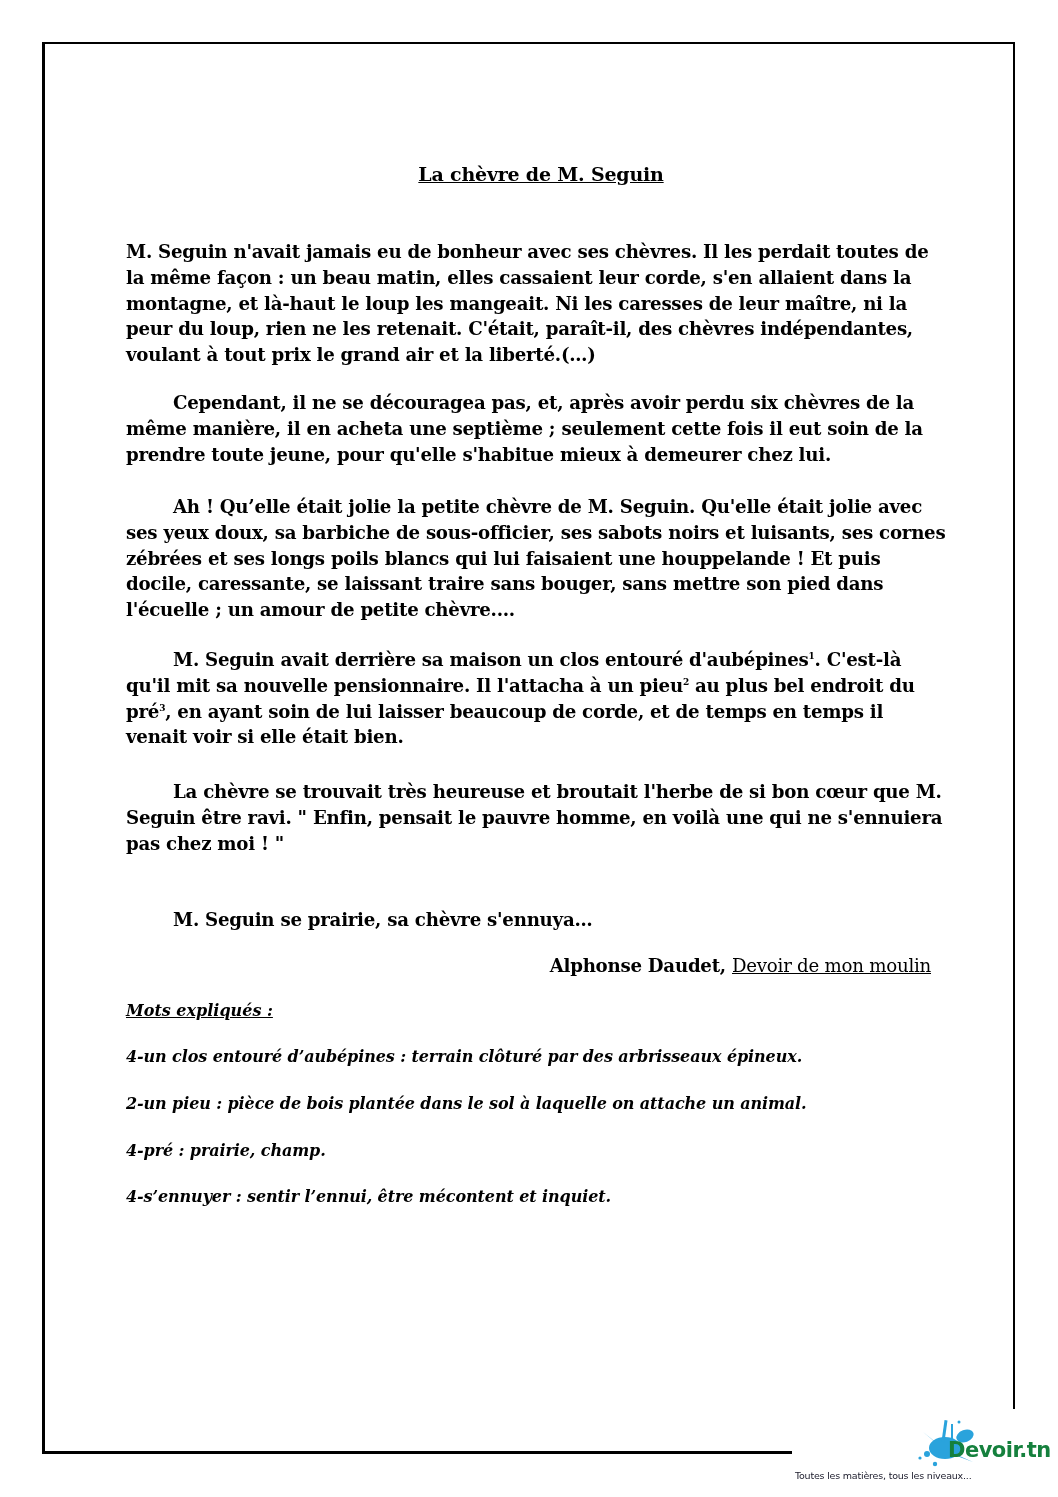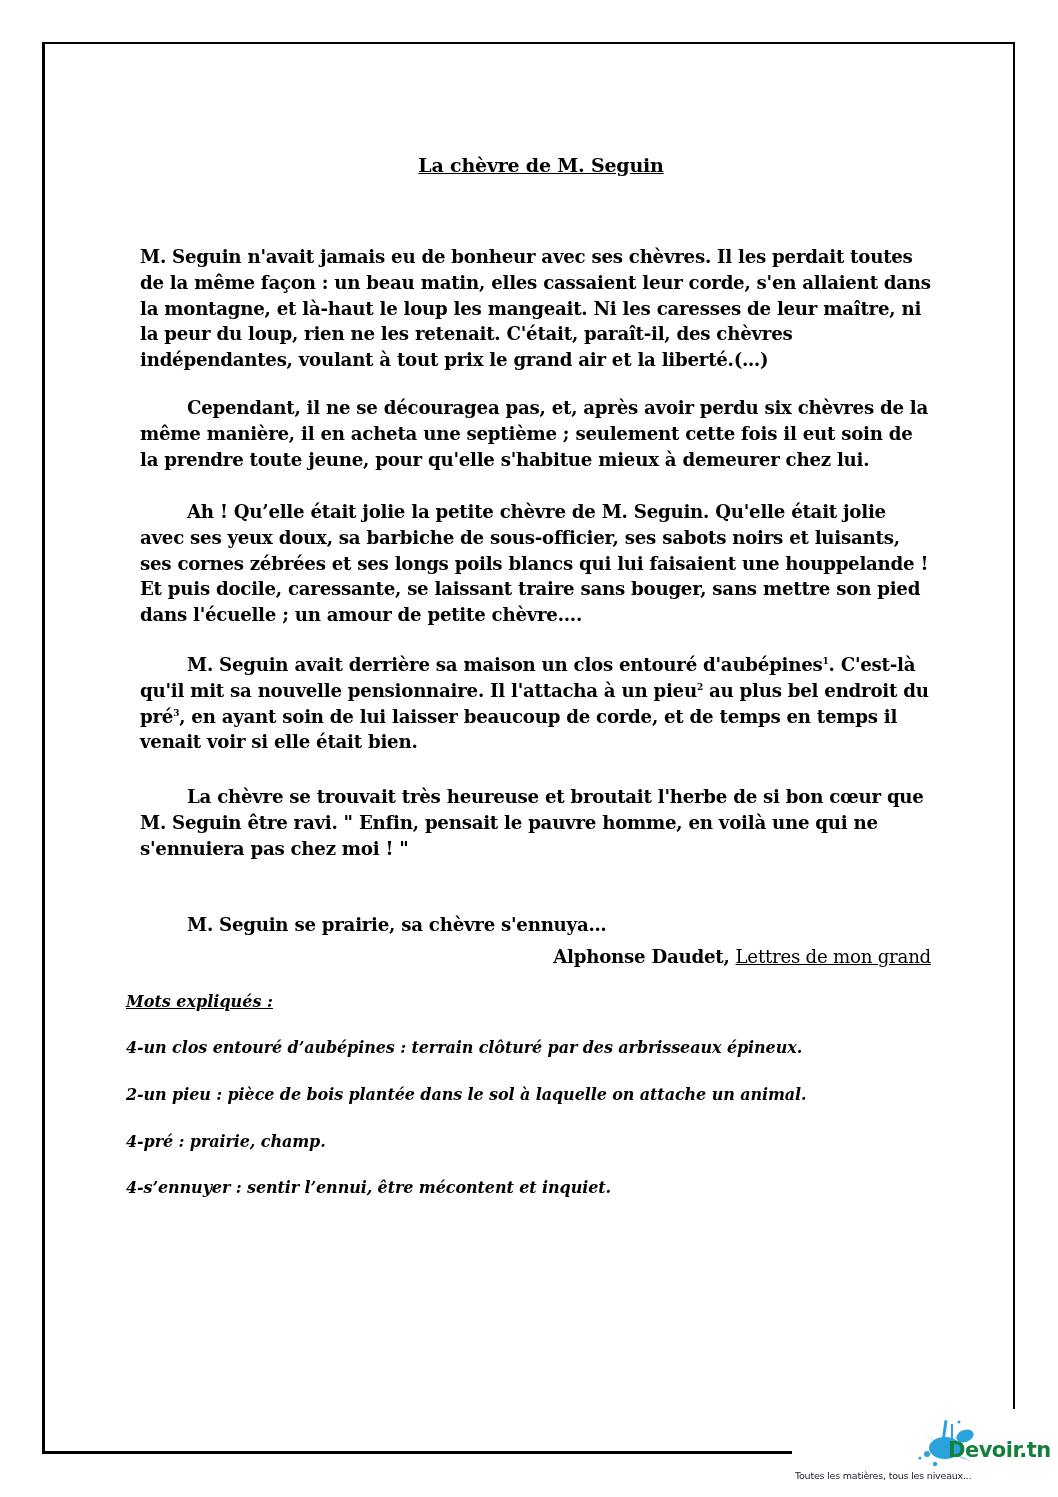--- a/index.html
+++ b/index.html
@@ -3,24 +3,24 @@
 <meta charset="utf-8">
 <style>
   html, body { margin: 0; padding: 0; background: #ffffff; }
   body { width: 1058px; height: 1497px; position: relative; overflow: hidden;
          font-family: "DejaVu Serif", "Liberation Serif", serif; color: #000; }
   .frame-left   { position: absolute; left: 42px; top: 42px; width: 3px; height: 1412px; background: #000; }
   .frame-top    { position: absolute; left: 42px; top: 42px; width: 973px; height: 2px; background: #000; }
   .frame-right  { position: absolute; left: 1013px; top: 42px; width: 2px; height: 1367px; background: #000; }
   .frame-bottom { position: absolute; left: 42px; top: 1451px; width: 750px; height: 3px; background: #000; }
 
-  .content { position: absolute; left: 126px; top: 150px; width: 820px; }
+  .content { position: absolute; left: 126px; top: 159px; width: 820px; }
   .title { text-align: center; font-weight: bold; text-decoration: underline;
            font-size: 19px; letter-spacing: -0.2px; margin: 0 0 0 10px; line-height: 30px; }
-  .para { font-weight: bold; font-size: 18.2px; line-height: 25.8px; margin: 14px; letter-spacing: -0.25px; }
+  .para { font-weight: bold; font-size: 18.2px; line-height: 25.8px; margin: 0; letter-spacing: -0.25px; }
   .indent { text-indent: 47px; }
   .p1 { position: absolute; top: 80px; }
   .p2 { position: absolute; top: 231px; }
   .p3 { position: absolute; top: 335px; }
   .p4 { position: absolute; top: 488px; }
   .p5 { position: absolute; top: 620px; }
   .p6 { position: absolute; top: 748px; }
   .attribution { position: absolute; top: 794px; right: 15px; font-size: 18.2px; line-height: 26px; letter-spacing: -0.25px; white-space: nowrap; }
   .attribution .author { font-weight: bold; }
   .attribution .book { text-decoration: underline; font-weight: normal; }
@@ -48,21 +48,21 @@
   <h1 class="title">La chèvre de M. Seguin</h1>
 
   <p class="para p1">M. Seguin n'avait jamais eu de bonheur avec ses chèvres. Il les perdait toutes de la même façon : un beau matin, elles cassaient leur corde, s'en allaient dans la montagne, et là-haut le loup les mangeait. Ni les caresses de leur maître, ni la peur du loup, rien ne les retenait. C'était, paraît-il, des chèvres indépendantes, voulant à tout prix le grand air et la liberté.(…)</p>
   <p class="para indent p2">Cependant, il ne se découragea pas, et, après avoir perdu six chèvres de la même manière, il en acheta une septième ; seulement cette fois il eut soin de la prendre toute jeune, pour qu'elle s'habitue mieux à demeurer chez lui.</p>
   <p class="para indent p3">Ah ! Qu’elle était jolie la petite chèvre de M. Seguin. Qu'elle était jolie avec ses yeux doux, sa barbiche de sous-officier, ses sabots noirs et luisants, ses cornes zébrées et ses longs poils blancs qui lui faisaient une houppelande ! Et puis docile, caressante, se laissant traire sans bouger, sans mettre son pied dans l'écuelle ; un amour de petite chèvre....</p>
   <p class="para indent p4"><span>M. Seguin avait derrière sa maison un clos entouré d'aubépines</span><span class="sup">1</span><span>. C'est-là qu'il mit sa nouvelle pensionnaire. Il l'attacha à un pieu</span><span class="sup">2</span><span> au plus bel endroit du pré</span><span class="sup">3</span><span>, en ayant soin de lui laisser beaucoup de corde, et de temps en temps il venait voir si elle était bien.</span></p>
   <p class="para indent p5">La chèvre se trouvait très heureuse et broutait l'herbe de si bon cœur que M. Seguin être ravi. " Enfin, pensait le pauvre homme, en voilà une qui ne s'ennuiera pas chez moi ! "</p>
   <p class="para indent p6">M. Seguin se prairie, sa chèvre s'ennuya…</p>
 
   <div class="attribution">
-    <span class="author">Alphonse Daudet</span><span class="author">, </span><span class="book">Lettres de mon grand</span>
+    <span class="author">Alphonse Daudet</span><span class="author">, </span><span class="book">Devoir de mon moulin</span>
   </div>
 
   <div class="gloss-title">Mots expliqués :</div>
   <div class="gloss g1">4-un clos entouré d’aubépines : terrain clôturé par des arbrisseaux épineux.</div>
   <div class="gloss g2">2-un pieu : pièce de bois plantée dans le sol à laquelle on attache un animal.</div>
   <div class="gloss g3">4-pré : prairie, champ.</div>
   <div class="gloss g4">4-s’ennuyer : sentir l’ennui, être mécontent et inquiet.</div>
 </div>
 
 <div class="logo">

